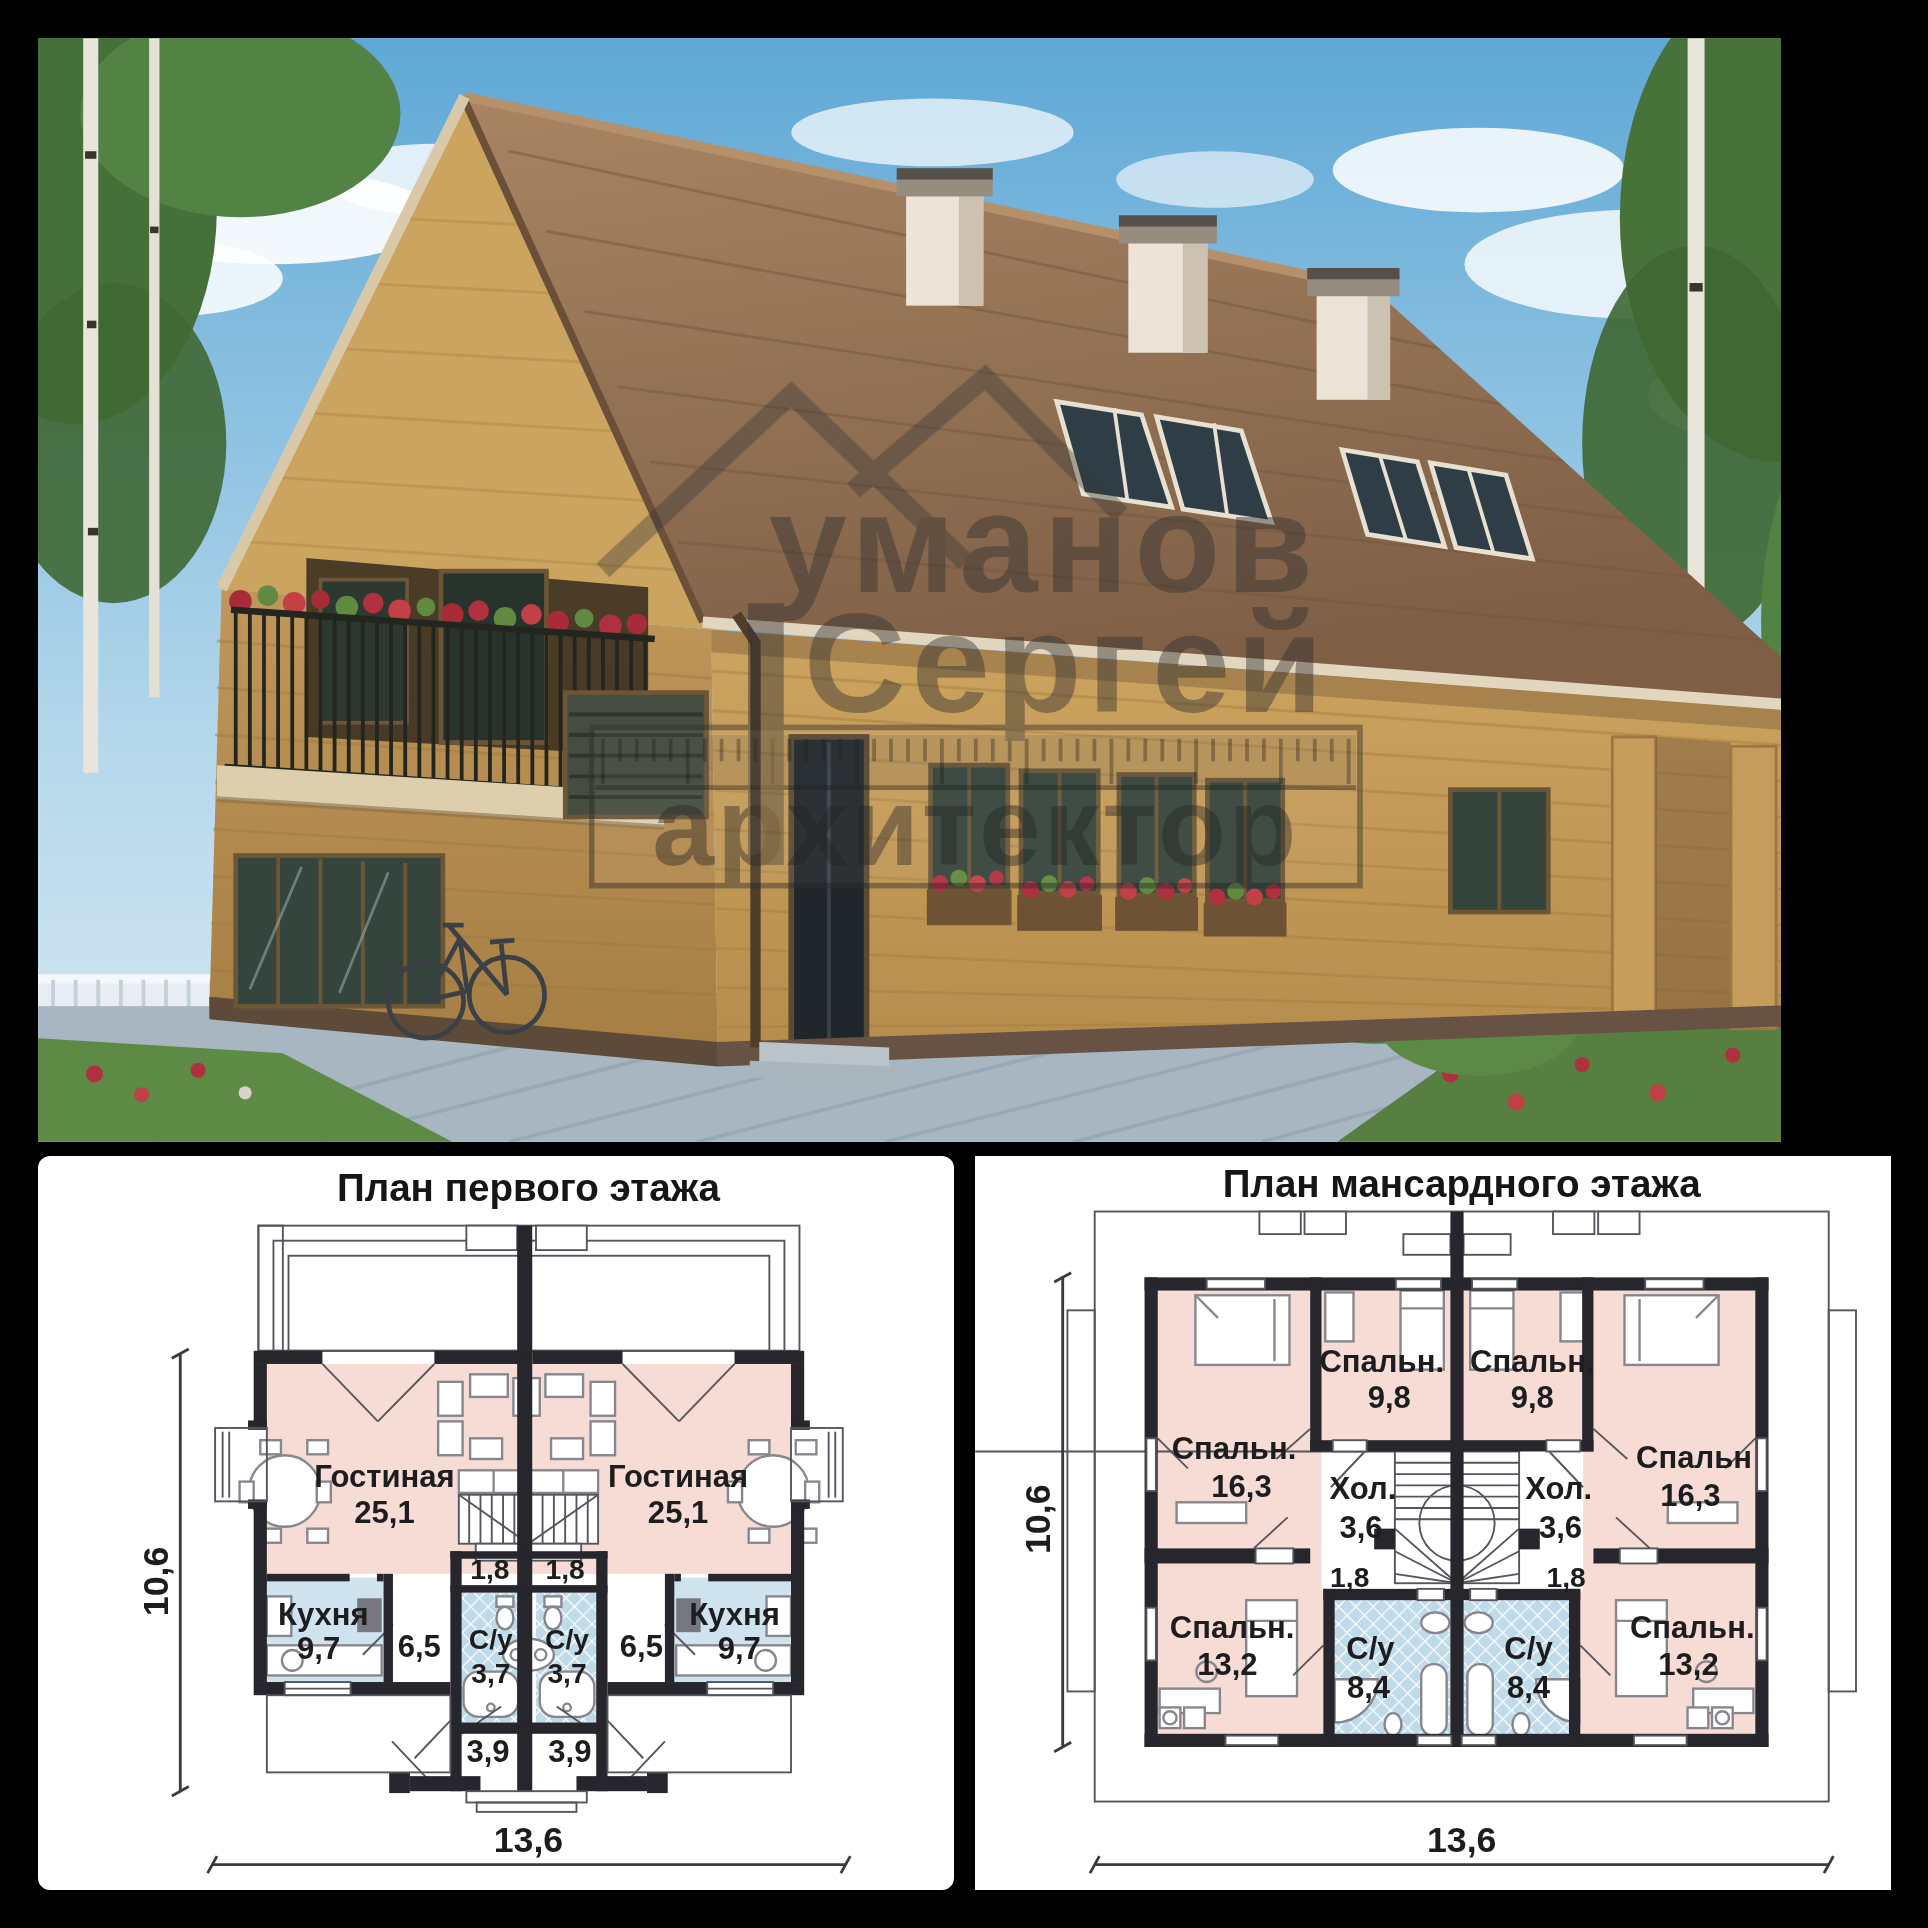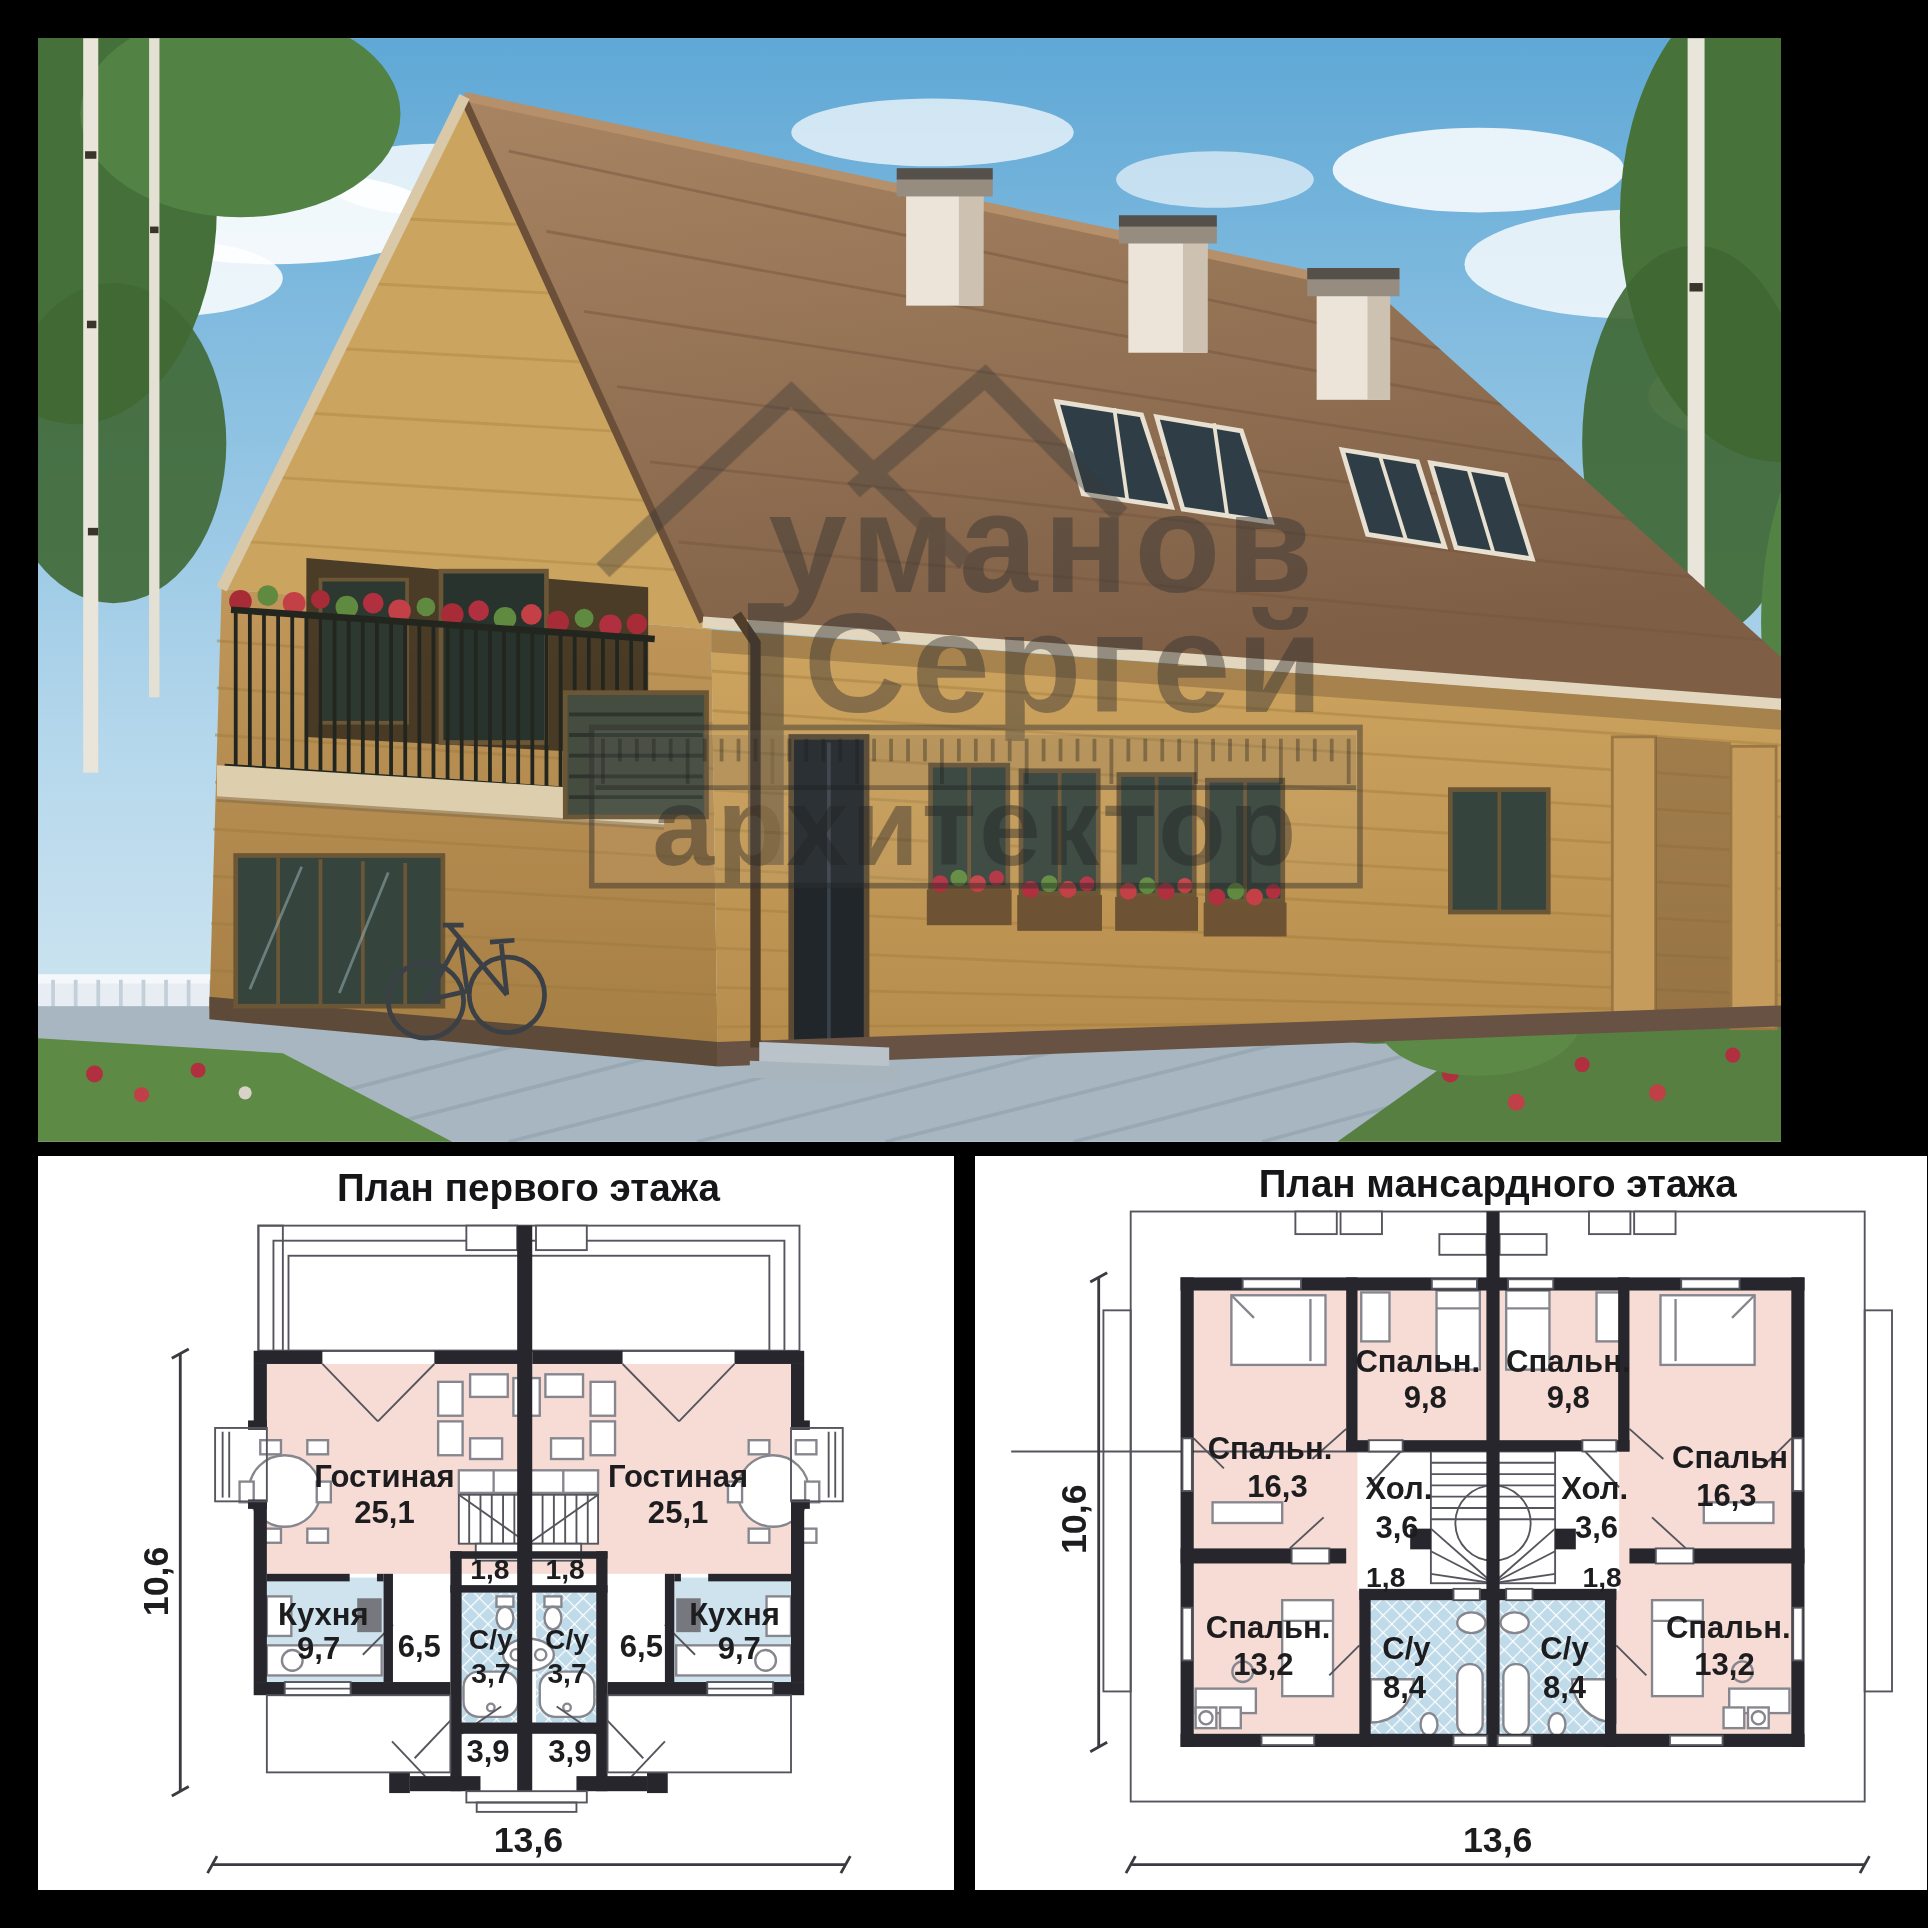--- a/index.html
+++ b/index.html
@@ -1,21 +1,21 @@
 <!DOCTYPE html>
 <html style="font-size:15px"><head>
 <meta charset="utf-8">
 <style>
   html,body{margin:0;padding:0;background:#000;}
   body{width:1928px;height:1928px;position:relative;overflow:hidden;
        font-family:"Liberation Sans","DejaVu Sans",sans-serif;}
   .panel{position:absolute;overflow:hidden;}
   #photo-panel{left:38px;top:38px;width:1743px;height:1104px;background:#9cc4e2;}
-  #plan-first{left:38px;top:1156px;width:916px;height:734px;background:#fff;}
-  #plan-attic{left:975px;top:1156px;width:916px;height:734px;background:#fff;padding-left:36px;}
+  #plan-first{left:38px;top:1156px;width:916px;height:734px;background:#fff;border-radius:12px;}
+  #plan-attic{left:975px;top:1156px;width:916px;height:734px;background:#fff;}
   svg{display:block;}
   svg text{font-family:"Liberation Sans","DejaVu Sans",sans-serif;}
   .wall{fill:#26262c;}
   .thin{fill:none;stroke:#55555e;stroke-width:2;}
   .thinf{fill:#ffffff;stroke:#55555e;stroke-width:2;}
   .furn{fill:#ffffff;stroke:#86868e;stroke-width:2.5;}
   .furnl{fill:none;stroke:#86868e;stroke-width:2.5;}
   .lbl{font-weight:bold;font-size:33px;fill:#1d1d20;}
   .lbls{font-weight:bold;font-size:30px;fill:#1d1d20;}
   .ttl{font-weight:bold;font-size:41px;fill:#161618;}

